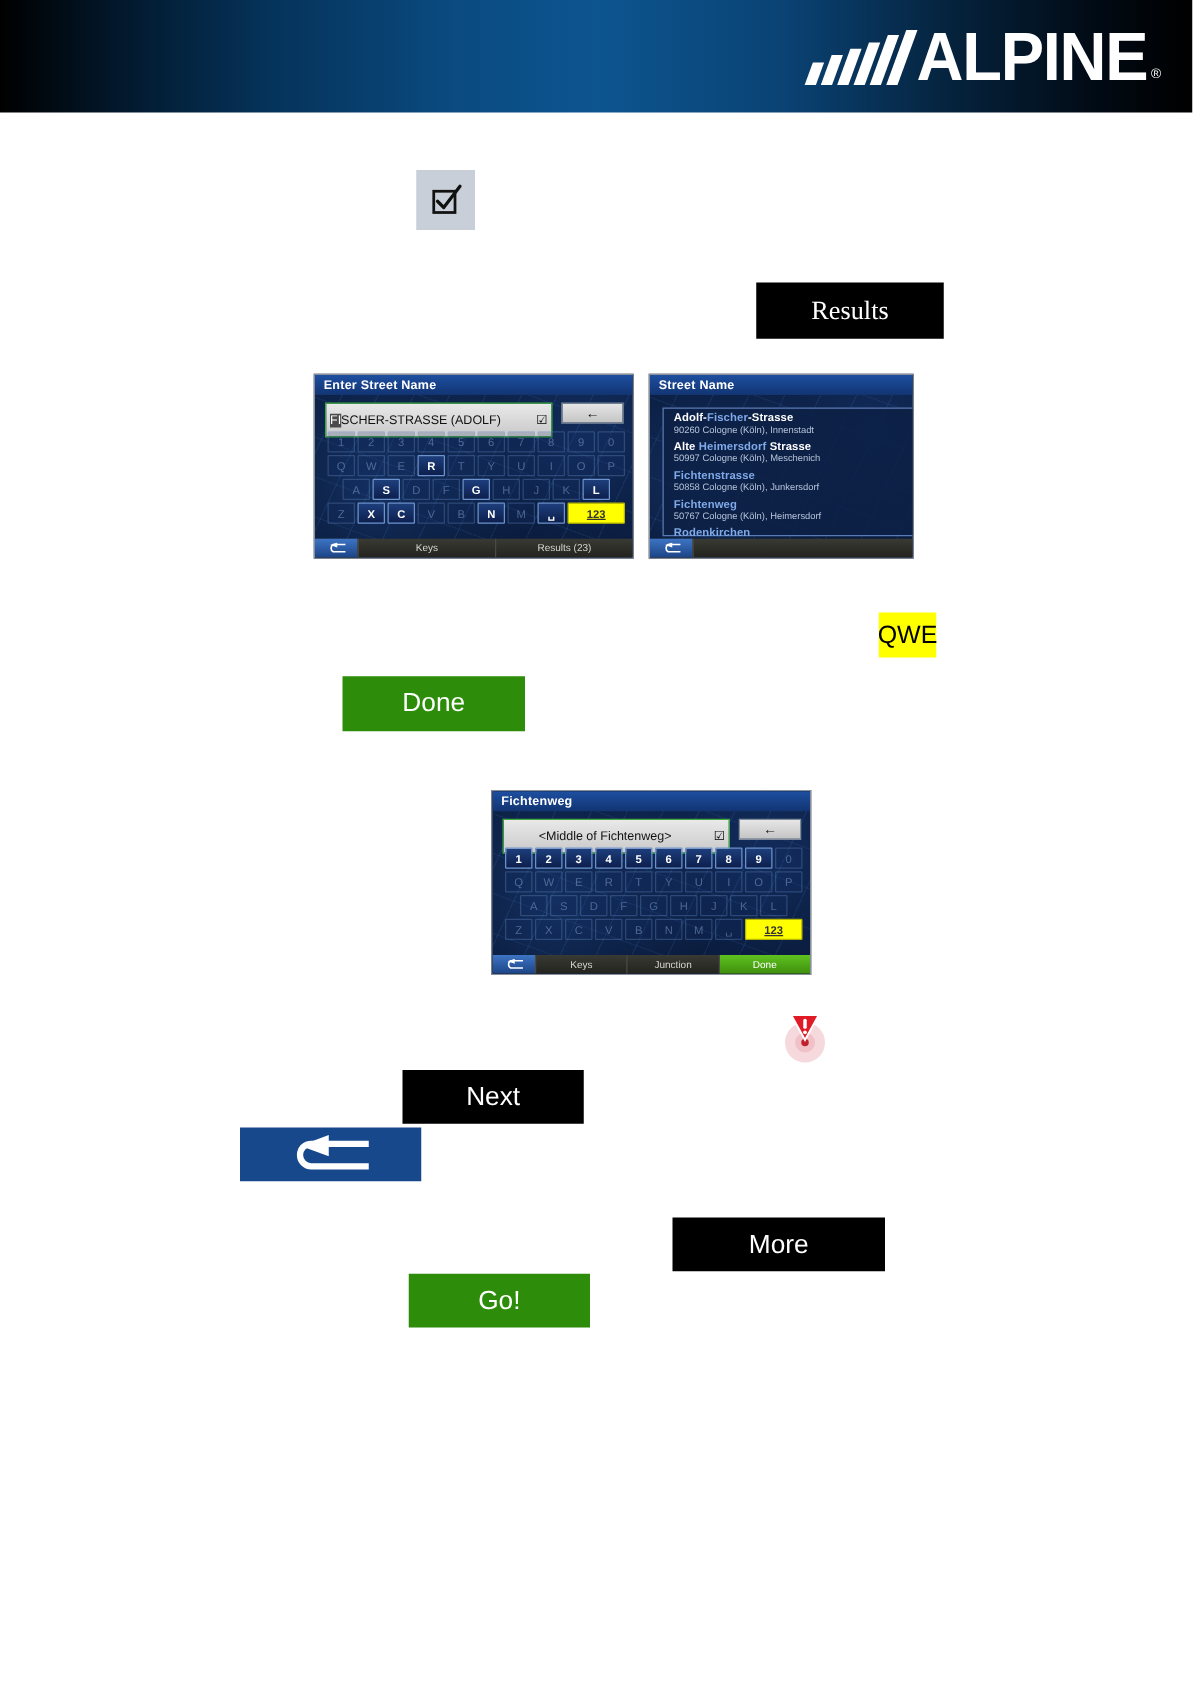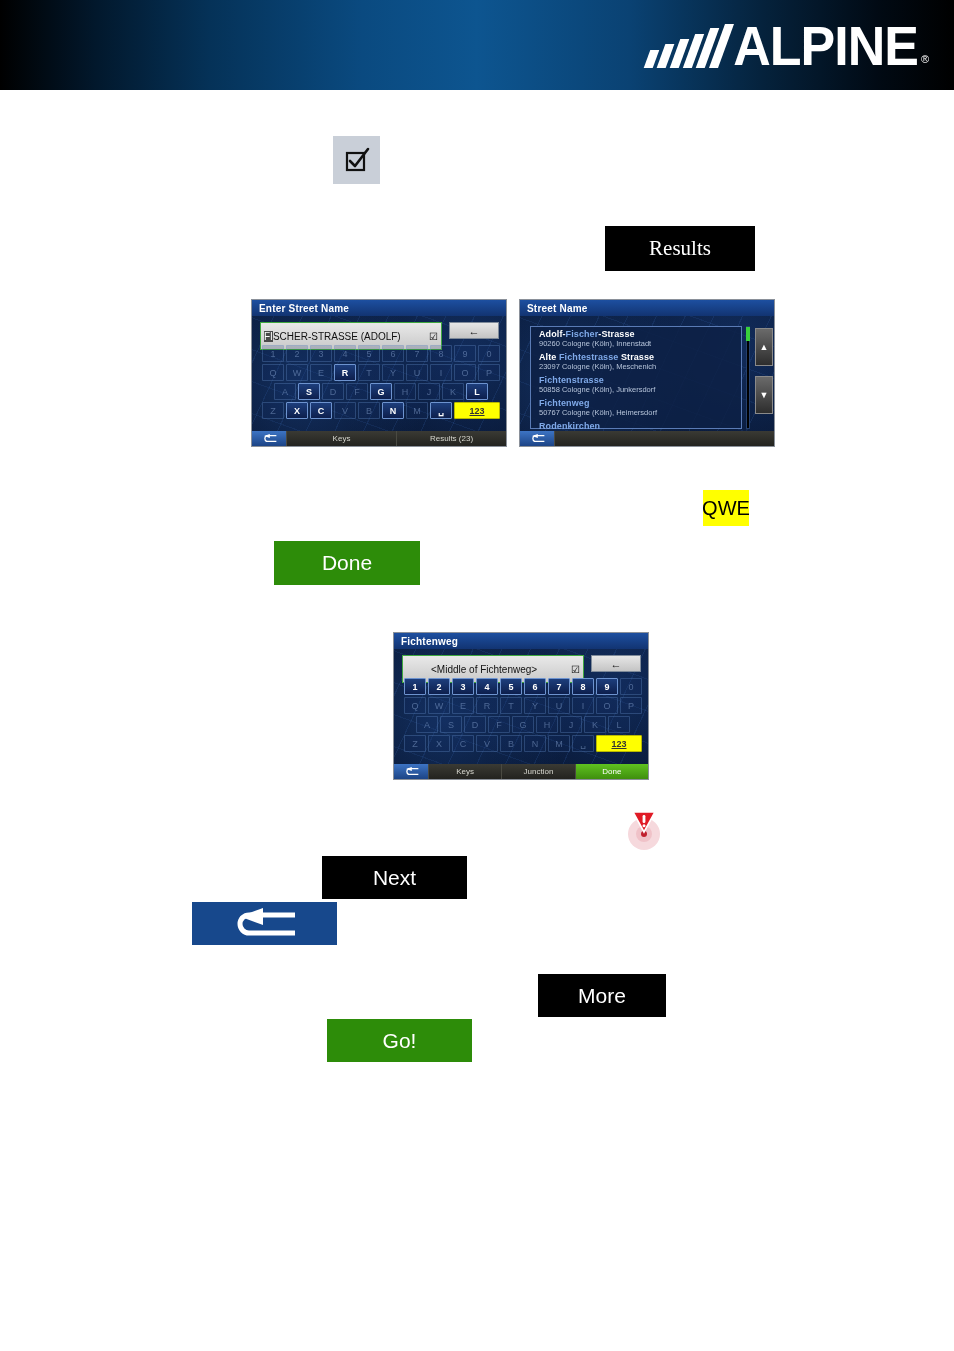--- a/index.html
+++ b/index.html
@@ -267,33 +267,33 @@
       <svg width="18" height="9" viewBox="0 0 22 11">
         <path d="M20 2 H8 a4 4 0 0 0 0 7 H20" fill="none" stroke="#fff" stroke-width="1.6"></path>
         <path d="M12 0 L5 2.5 L12 5 Z" fill="#fff"></path>
       </svg>
     </div>
     <div class="bb-cell">Keys</div>
     <div class="bb-cell">Results (23)</div>
   </div>
 </div>
 
-<div class="navshot" style="left:519px; top:299px; width:256px; height:148px;">
+<div class="navshot" style="left:519px; top:299px; width:212px; height:148px;">
   <div class="nav-map-bg"></div>
 
   <div class="nav-title">Street Name</div>
 
   <div class="res-list" style="left:10px; top:26px; width:212px; height:103px;">
     <div class="res-item">
       <div class="res-name"><span>Adolf-</span><span class="hl">Fischer</span><span>-Strasse</span></div>
       <div class="res-sub">90260 Cologne (Köln), Innenstadt</div>
     </div>
     <div class="res-item">
-      <div class="res-name"><span>Alte </span><span class="hl">Fichtestrasse</span><span> Strasse</span></div>
-      <div class="res-sub">23097 Cologne (Köln), Meschenich</div>
+      <div class="res-name"><span>Alte </span><span class="hl">Heimersdorf</span><span> Strasse</span></div>
+      <div class="res-sub">50997 Cologne (Köln), Meschenich</div>
     </div>
     <div class="res-item">
       <div class="res-name"><span></span><span class="hl">Fichtenstrasse</span><span></span></div>
       <div class="res-sub">50858 Cologne (Köln), Junkersdorf</div>
     </div>
     <div class="res-item">
       <div class="res-name"><span></span><span class="hl">Fichtenweg</span><span></span></div>
       <div class="res-sub">50767 Cologne (Köln), Heimersdorf</div>
     </div>
     <div class="res-item">
@@ -411,15 +411,15 @@
 
 <div class="btn btn-black" style="left:322px; top:856px; width:145px; height:43px;">Next</div>
 
 <div class="back-btn">
   <svg width="76" height="34" viewBox="0 0 76 34">
     <path d="M68 8 H22 a9 9 0 0 0 0 18 H68" fill="none" stroke="#ffffff" stroke-width="5" stroke-linecap="butt"></path>
     <path d="M36 1 L13 9.5 L36 18 Z" fill="#ffffff"></path>
   </svg>
 </div>
 
-<div class="btn btn-black" style="left:538px; top:974px; width:128px; height:43px;">More</div>
+<div class="btn btn-black" style="left:538px; top:974px; width:170px; height:43px;">More</div>
 
 <div class="btn btn-green" style="left:327px; top:1019px; width:145px; height:43px;">Go!</div>
 
 </body></html>

